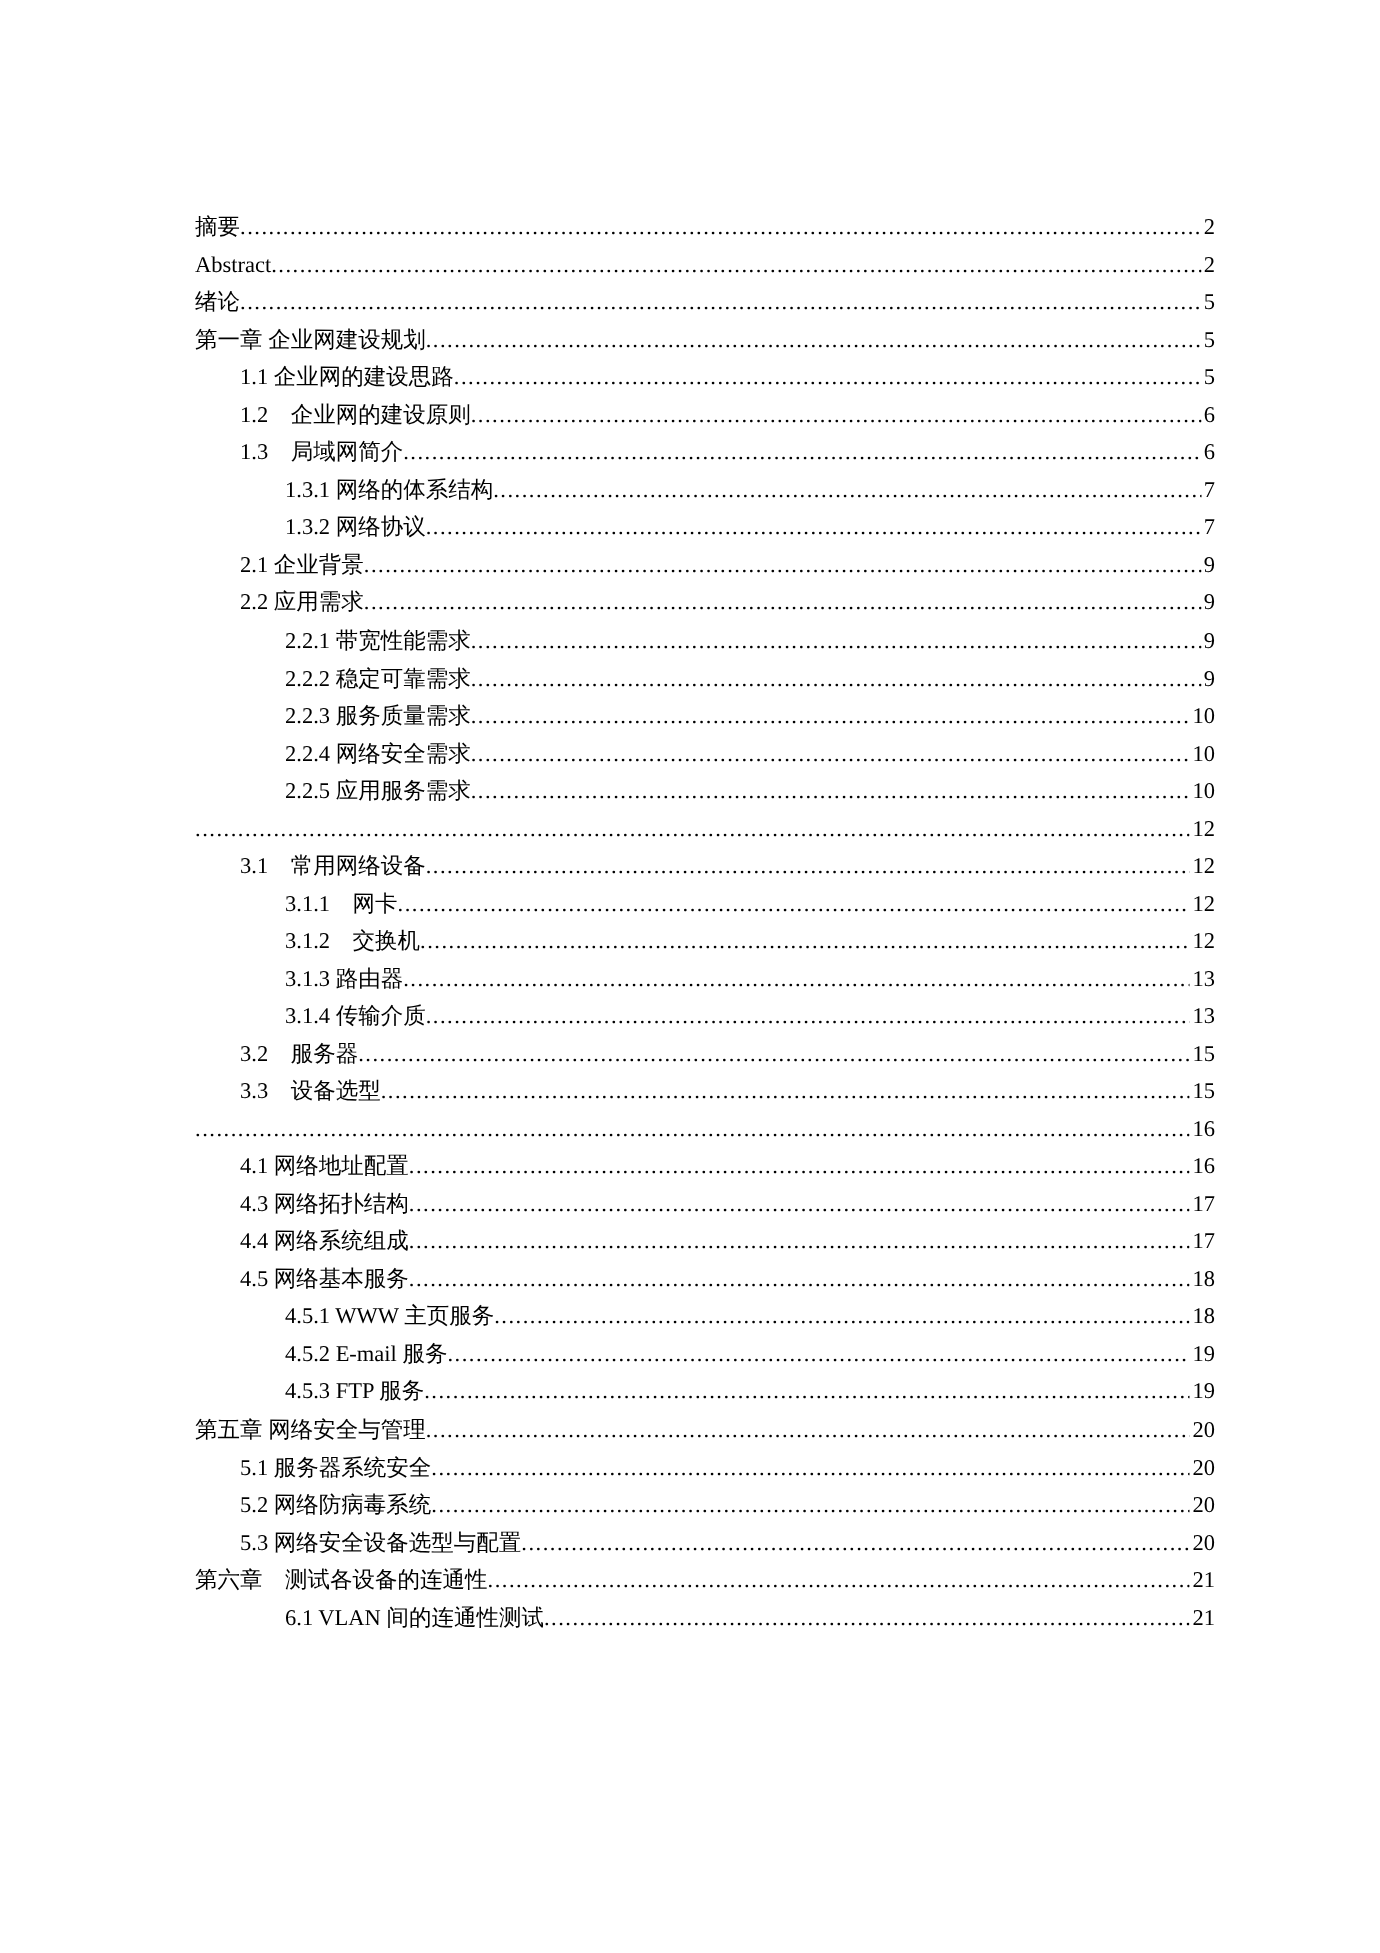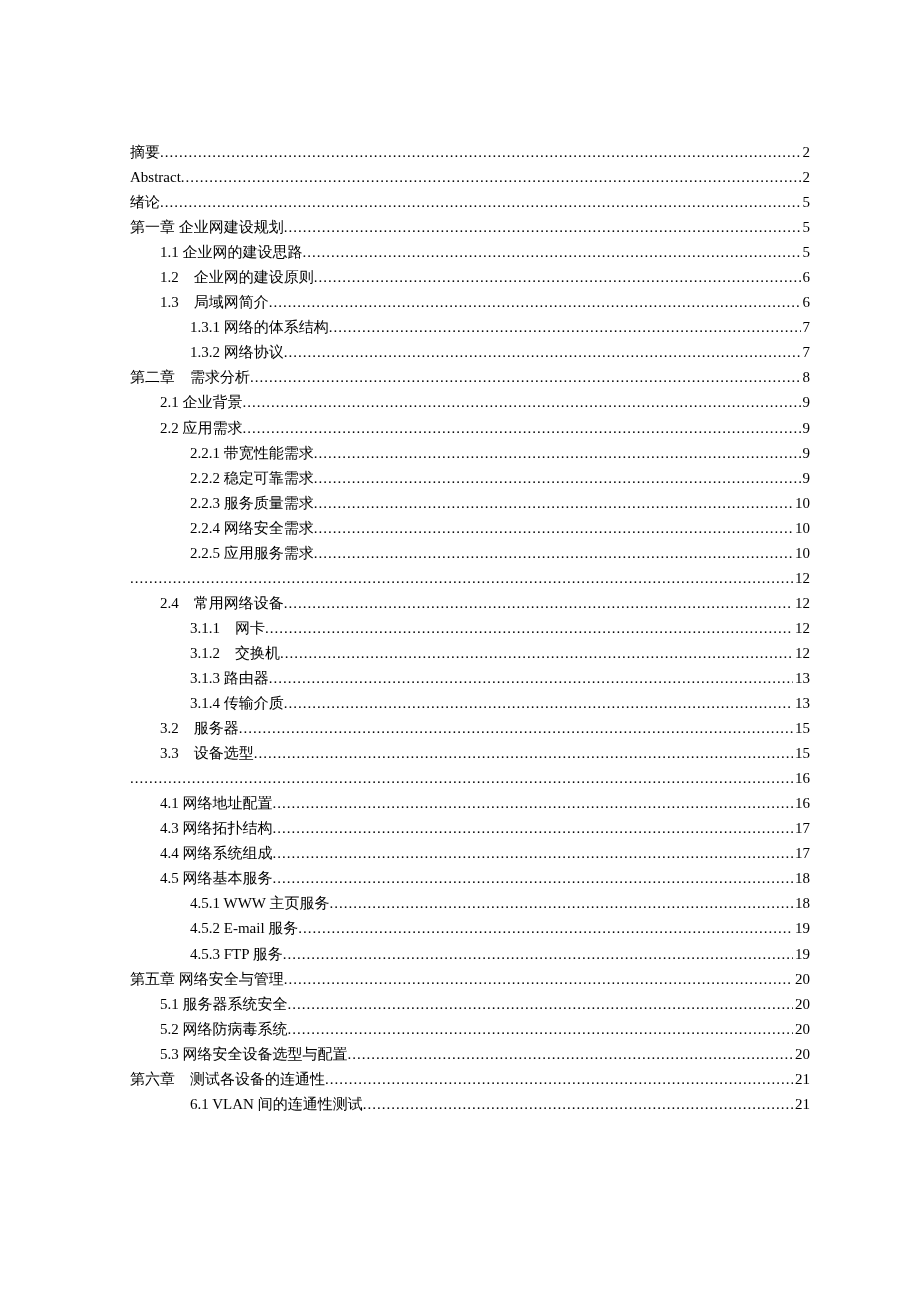--- a/index.html
+++ b/index.html
@@ -77,25 +77,20 @@
     <div class="toc-line l2">
       <span class="toc-title">1.3.1 网络的体系结构</span>
       <span class="dots"></span>
       <span class="toc-page">7</span>
     </div>
     <div class="toc-line l2">
       <span class="toc-title">1.3.2 网络协议</span>
       <span class="dots"></span>
       <span class="toc-page">7</span>
     </div>
-    <div class="toc-line l0">
-      <span class="toc-title">第二章　需求分析</span>
-      <span class="dots"></span>
-      <span class="toc-page">8</span>
-    </div>
     <div class="toc-line l1">
       <span class="toc-title">2.1 企业背景</span>
       <span class="dots"></span>
       <span class="toc-page">9</span>
     </div>
     <div class="toc-line l1">
       <span class="toc-title">2.2 应用需求</span>
       <span class="dots"></span>
       <span class="toc-page">9</span>
     </div>
@@ -122,21 +117,21 @@
     <div class="toc-line l2">
       <span class="toc-title">2.2.5 应用服务需求</span>
       <span class="dots"></span>
       <span class="toc-page">10</span>
     </div>
     <div class="toc-line l0">
       <span class="dots"></span>
       <span class="toc-page">12</span>
     </div>
     <div class="toc-line l1">
-      <span class="toc-title">2.4　常用网络设备</span>
+      <span class="toc-title">3.1　常用网络设备</span>
       <span class="dots"></span>
       <span class="toc-page">12</span>
     </div>
     <div class="toc-line l2">
       <span class="toc-title">3.1.1　网卡</span>
       <span class="dots"></span>
       <span class="toc-page">12</span>
     </div>
     <div class="toc-line l2">
       <span class="toc-title">3.1.2　交换机</span>

